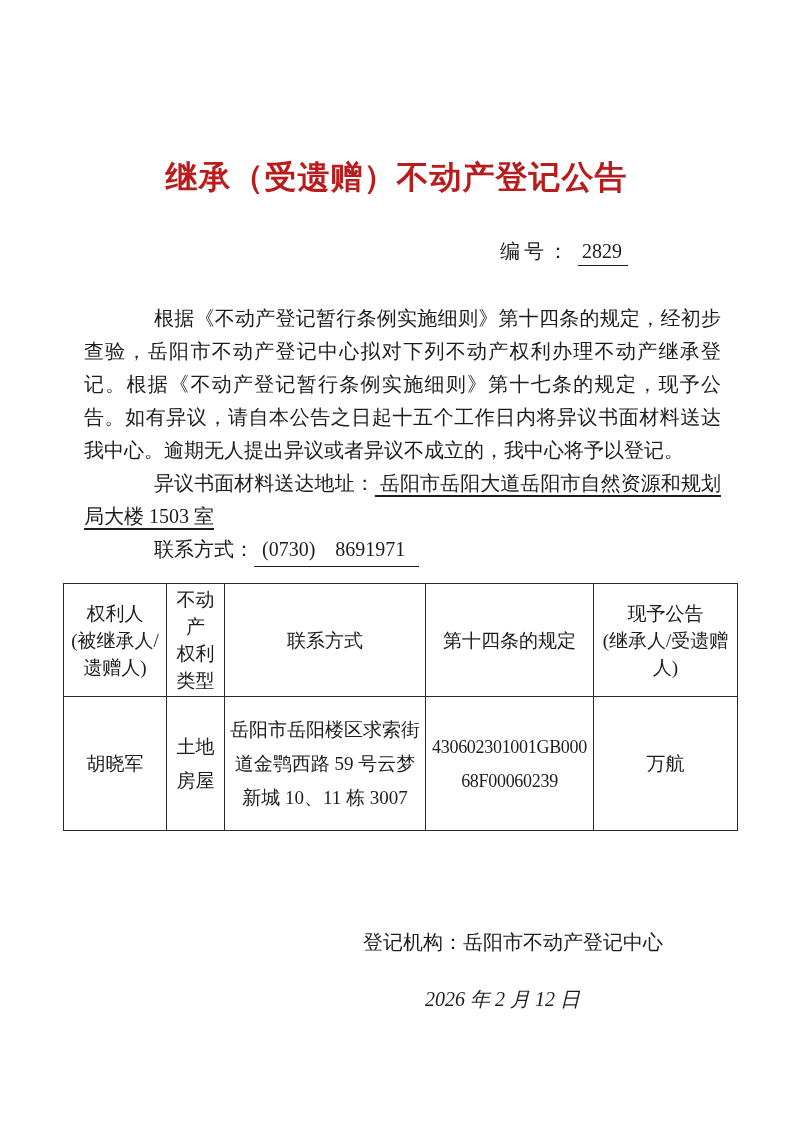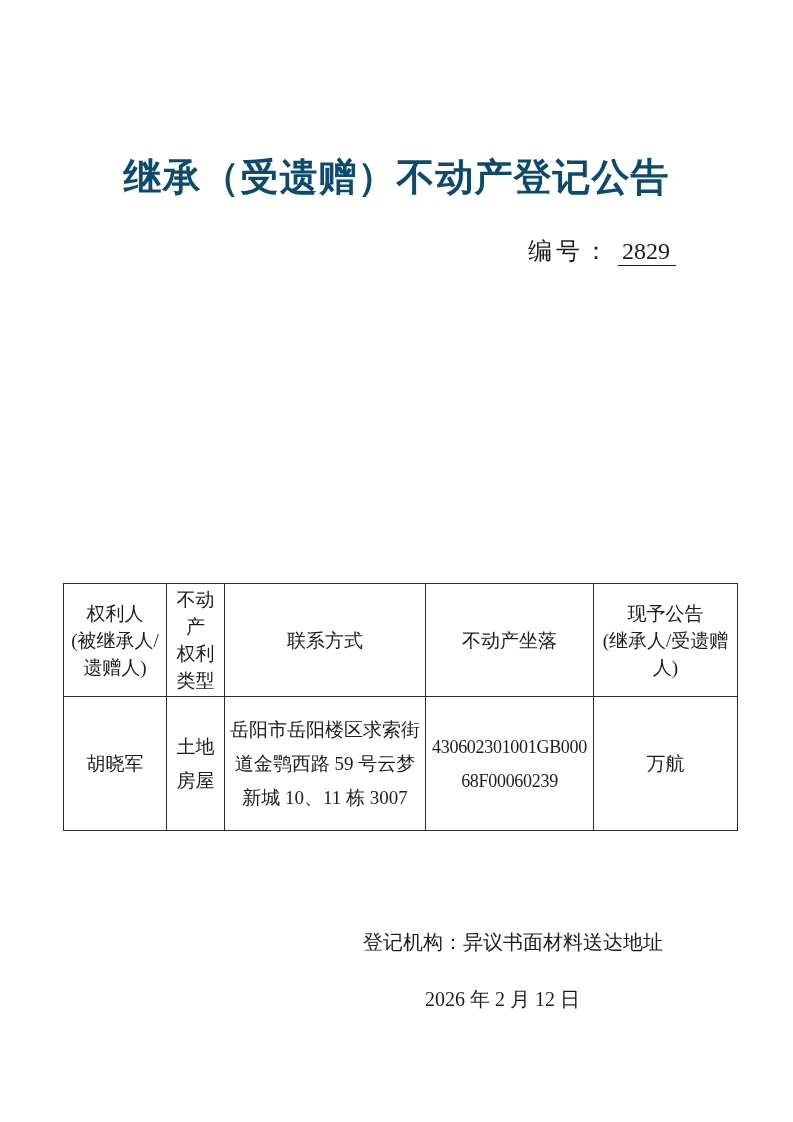--- a/index.html
+++ b/index.html
@@ -14,30 +14,30 @@
     overflow: hidden;
   }
   .doc-title {
     position: absolute;
     top: 158px;
     left: 0;
     width: 100%;
     text-align: center;
     font-family: "Liberation Sans", "DejaVu Sans", sans-serif;
     font-weight: 900;
-    font-size: 38px;
+    font-size: 32px;
     line-height: 38px;
     letter-spacing: 1px;
-    color: #0c4a6e;
+    color: #b91c1c;
   }
   .serial-line {
     position: absolute;
     top: 238px;
-    left: 528px;
-    font-size: 24px;
+    left: 500px;
+    font-size: 20px;
     line-height: 26px;
     white-space: nowrap;
   }
   .serial-label { letter-spacing: 4px; }
   .serial-value {
     display: inline-block;
     margin-left: 6px;
     padding: 0 6px 1px 4px;
     border-bottom: 1.5px solid #1c1c1c;
   }
@@ -97,68 +97,72 @@
     line-height: 26px;
     white-space: nowrap;
   }
   .date-line {
     position: absolute;
     top: 986px;
     left: 425px;
     font-size: 20px;
     line-height: 26px;
     white-space: nowrap;
+    font-style: italic;
   }
 </style>
 </head>
 <body>
 
 <div class="page">
 
   <h1 class="doc-title">继承（受遗赠）不动产登记公告</h1>
 
   <div class="serial-line">
     <span class="serial-label">编号：</span><span class="serial-value">2829</span>
   </div>
 
   <div class="body-block">
+    <p>根据《不动产登记暂行条例实施细则》第十四条的规定，经初步查验，岳阳市不动产登记中心拟对下列不动产权利办理不动产继承登记。根据《不动产登记暂行条例实施细则》第十七条的规定，现予公告。如有异议，请自本公告之日起十五个工作日内将异议书面材料送达我中心。逾期无人提出异议或者异议不成立的，我中心将予以登记。</p>
+    <p><span>异议书面材料送达地址：</span><span class="ul-wrap"> 岳阳市岳阳大道岳阳市自然资源和规划局大楼 1503 室</span></p>
+    <p><span>联系方式：</span><span class="ub">(0730)　8691971</span></p>
   </div>
 
   <table class="prop-table">
     <colgroup>
       <col style="width:103px">
       <col style="width:58px">
       <col style="width:201px">
       <col style="width:168px">
       <col style="width:144px">
     </colgroup>
     <thead>
       <tr>
         <th>权利人
 (被继承人/
 遗赠人)</th>
         <th>不动产
 权利
 类型</th>
         <th>联系方式</th>
-        <th>不动产坐落</th>
+        <th>第十四条的规定</th>
         <th>现予公告
 (继承人/受遗赠
 人)</th>
       </tr>
     </thead>
     <tbody>
       <tr>
         <td>胡晓军</td>
         <td>土地
 房屋</td>
         <td>岳阳市岳阳楼区求索街道金鹗西路 59 号云梦新城 10、11 栋 3007</td>
         <td class="cell-unit">430602301001GB00068F00060239</td>
         <td>万航</td>
       </tr>
     </tbody>
   </table>
 
-  <div class="org-line">登记机构：异议书面材料送达地址</div>
+  <div class="org-line">登记机构：岳阳市不动产登记中心</div>
 
   <div class="date-line">2026 年 2 月 12 日</div>
 
 </div>
 
 </body></html>

